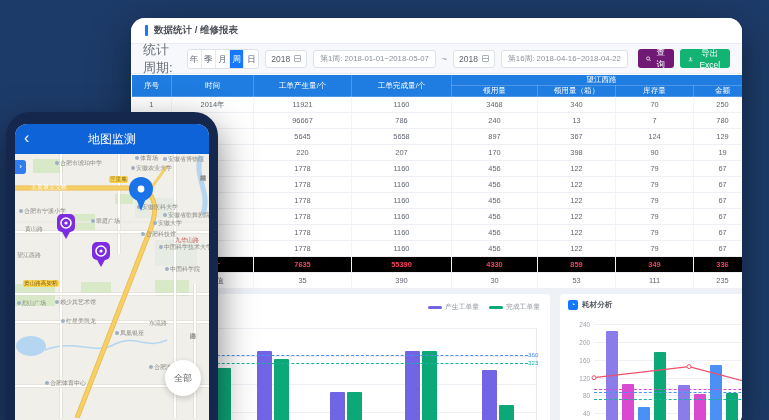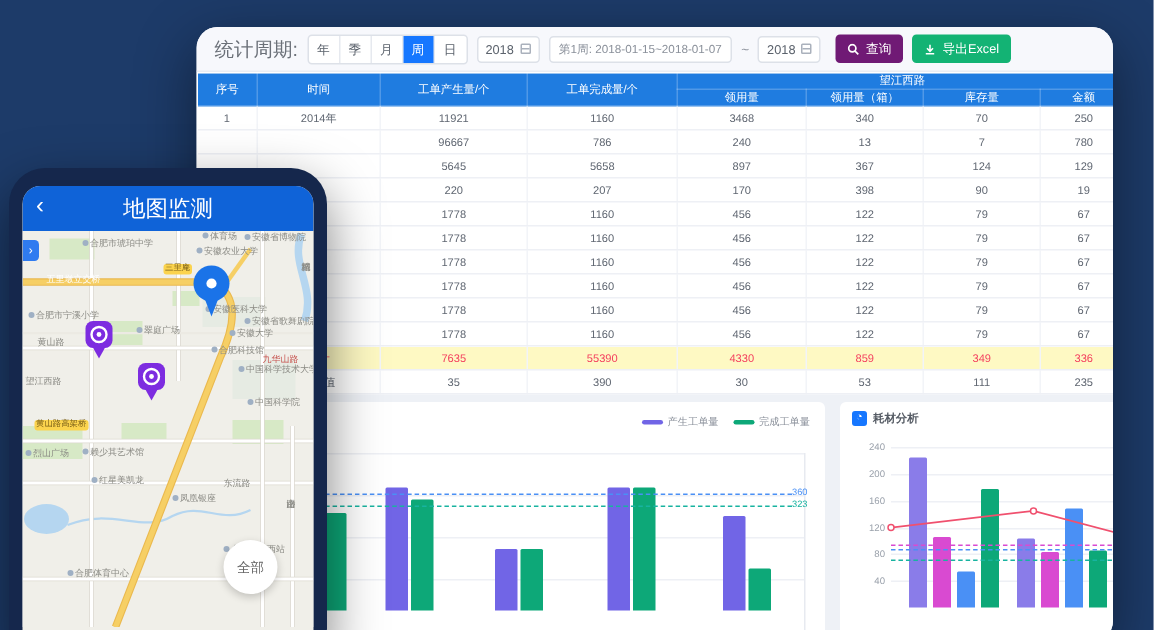--- a/index.html
+++ b/index.html
@@ -35,21 +35,21 @@
   .btn.query { background:#701a75; margin-left:4px; }
   .btn.export { background:#13b374; }
 
   
   table.report { border-collapse:collapse; width:620px; background:#fff; table-layout:fixed; }
   table.report th { background:#1f7ce0; color:#fff; font-weight:normal; font-size:7.6px;
                     height:11px; border:1px solid rgba(255,255,255,.22); }
   table.report td { font-size:7.4px; color:#5f6671; text-align:center; height:16px;
                     border-bottom:1px solid #eef0f5; border-right:1px solid #f2f4f8;
                     white-space:nowrap; overflow:hidden; }
-  tr.total-row td { color:#f43f5e; background:#fef9c3; }
+  tr.total-row td { color:#f43f5e; background:#000000;font-weight:bold; }
   tr.avg-row td { color:#5f6671; }
 
   
   .charts { display:flex; gap:10px; padding:5px 13px 0 13px; }
   .card { background:#fff; border-radius:4px; position:relative; height:160px; flex:none; overflow:hidden; }
   .card.left { width:406px; }
   .card.right { width:250px; }
   .legend { position:absolute; top:8px; right:10px; display:flex; gap:10px; }
   .lg-item { display:flex; align-items:center; gap:3px; font-size:6.8px; color:#8a909a; }
   .lg-dash { width:14px; height:3px; border-radius:2px; }
@@ -69,67 +69,72 @@
 
   
   .phone { position:absolute; left:6px; top:112px; width:212px; height:330px;
            background:#15274c; border-radius:24px; padding:12px 9px 0 9px;
            box-shadow:0 14px 36px rgba(0,0,0,.5); }
   .screen { width:194px; height:318px; border-radius:12px 12px 0 0; overflow:hidden;
             background:#f0efe9; position:relative; }
   .phead { height:30px; background:#0f63d8; display:flex; align-items:center; justify-content:center;
            position:relative; }
   .phead .back { position:absolute; left:9px; top:3px; color:#fff; font-size:16px; line-height:22px; cursor:pointer; }
-  .phead .ptitle { color:#fff; font-size:15px;text-align:center; }
+  .phead .ptitle { color:#fff; font-size:12px;text-align:center; }
   .ptabs { height:24px; background:#fff; display:flex; border-bottom:1px solid #e8e8e8; }
   .ptab { flex:1; text-align:center; font-size:7.6px; color:#474c52; line-height:22px; position:relative; cursor:pointer; }
   .ptab.active { color:#1677ff; }
   .ptab.active:after { content:""; position:absolute; left:50%; margin-left:-9px; bottom:0;
                        width:18px; height:2px; background:#1677ff; }
   .map { position:relative; width:194px; height:264px; background:#f0efe9; overflow:hidden; }
   .mlb { position:absolute; font-size:6px; color:#8b8b85; white-space:nowrap; line-height:7px; }
   .mlb.poi:before { content:""; display:inline-block; width:4px; height:4px; border-radius:50%;
                     background:#9fb0c4; margin-right:1px; vertical-align:middle; }
   .mlb.vert { writing-mode:vertical-rl; }
   .mlb.red { color:#c75450; }
   .mlb.onroad { color:#fff; font-size:6px; }
   .mlb.badge { background:#fbd34d; color:#7d621a; border-radius:2px; padding:0 1px; font-size:5.6px; }
   .expand-chip { position:absolute; left:0; top:6px; width:11px; height:14px; background:#2f7bf0;
                  color:#fff; font-size:8px; line-height:14px; text-align:center;
                  border-radius:0 3px 3px 0; cursor:pointer; }
-  .allbtn { position:absolute; right:24px; top:206px; width:36px; height:36px; border-radius:50%;
+  .allbtn { position:absolute; right:8px; top:206px; width:36px; height:36px; border-radius:50%;
             background:#fff; box-shadow:0 2px 6px rgba(0,0,0,.2); font-size:9px; color:#666;
             display:flex; align-items:center; justify-content:center; cursor:pointer; }
   .marker { position:absolute; }
 </style>
 </head>
 <body>
 
 <div class="panel">
 
+  <div class="crumbbar">
+    <div class="crumb-accent"></div>
+    <span>数据统计 / 维修报表</span>
+  </div>
 
   <div class="filterbar">
     <span class="flabel">统计周期:</span>
     <div class="segs">
         <div class="seg">年</div>
         <div class="seg">季</div>
         <div class="seg">月</div>
         <div class="seg active">周</div>
         <div class="seg">日</div>
       </div>
     <div class="ybox">
       <span>2018</span>
       <span class="calic"></span>
     </div>
-    <div class="wbox">第1周: 2018-01-15~2018-01-07</div>
+    <div class="wbox">第1周: 2018-01-01~2018-05-07</div>
     <span class="tilde">~</span>
     <div class="ybox">
       <span>2018</span>
       <span class="calic"></span>
     </div>
+    <div class="wbox">第16周: 2018-04-16~2018-04-22</div>
     <button class="btn query">
       <svg width="8" height="8" viewBox="0 0 10 10">
           <circle cx="4" cy="4" r="3" fill="none" stroke="#fff" stroke-width="1.4"></circle>
           <line x1="6.3" y1="6.3" x2="9" y2="9" stroke="#fff" stroke-width="1.4"></line>
         </svg>
       <span>查询</span>
     </button>
     <button class="btn export">
       <svg width="8" height="8" viewBox="0 0 10 10">
           <path d="M5 1v5M2.5 4L5 6.5 7.5 4M1.5 8.5h7" stroke="#fff" stroke-width="1.3" fill="none"></path>

